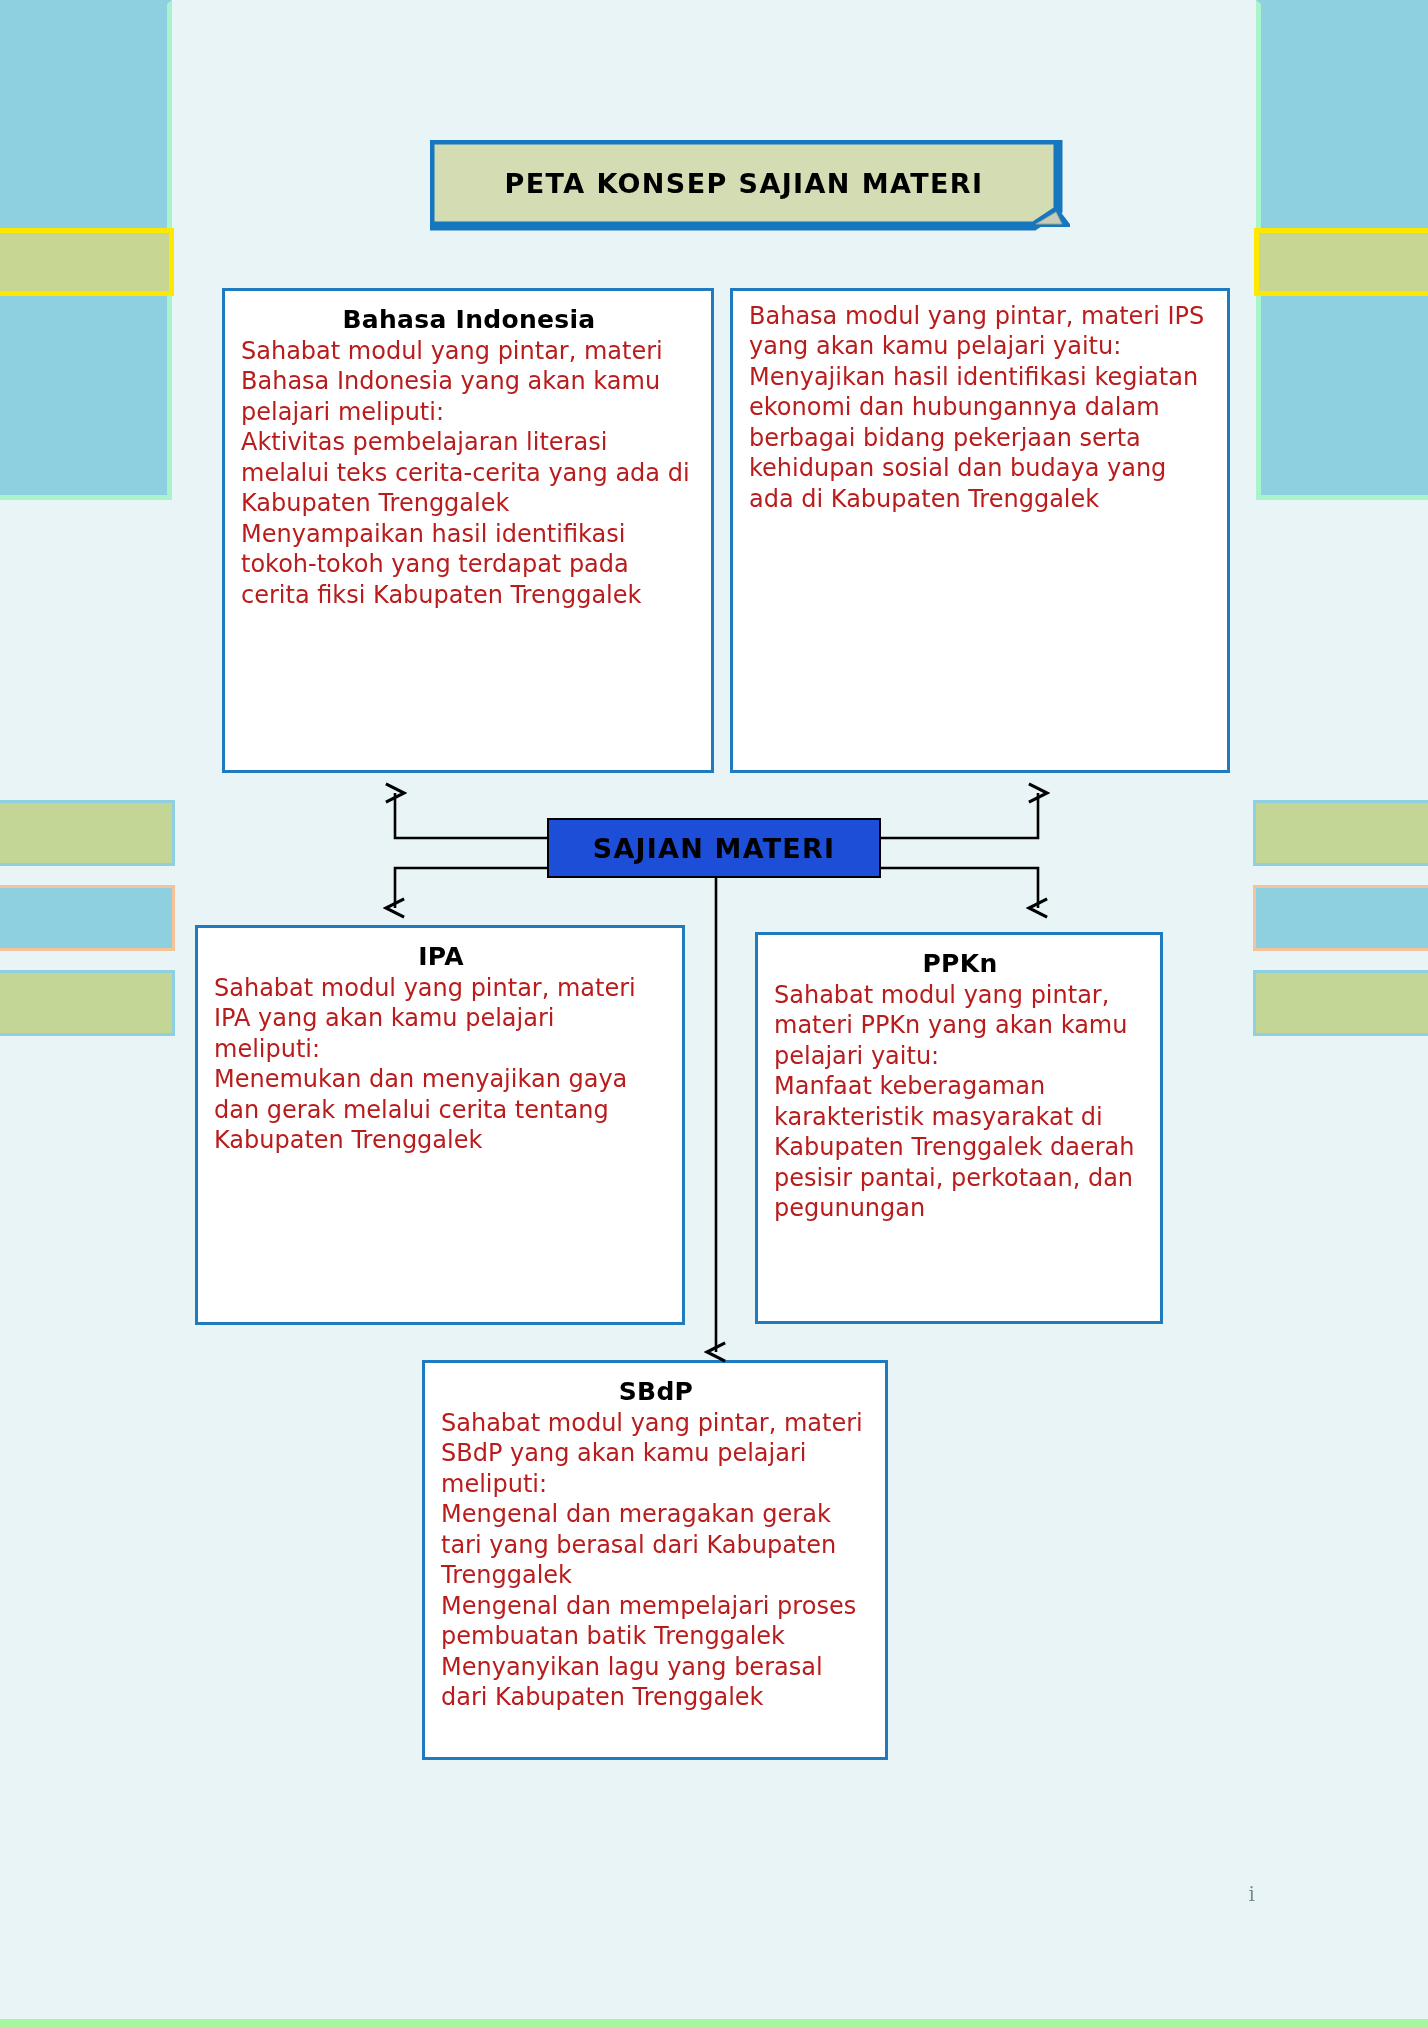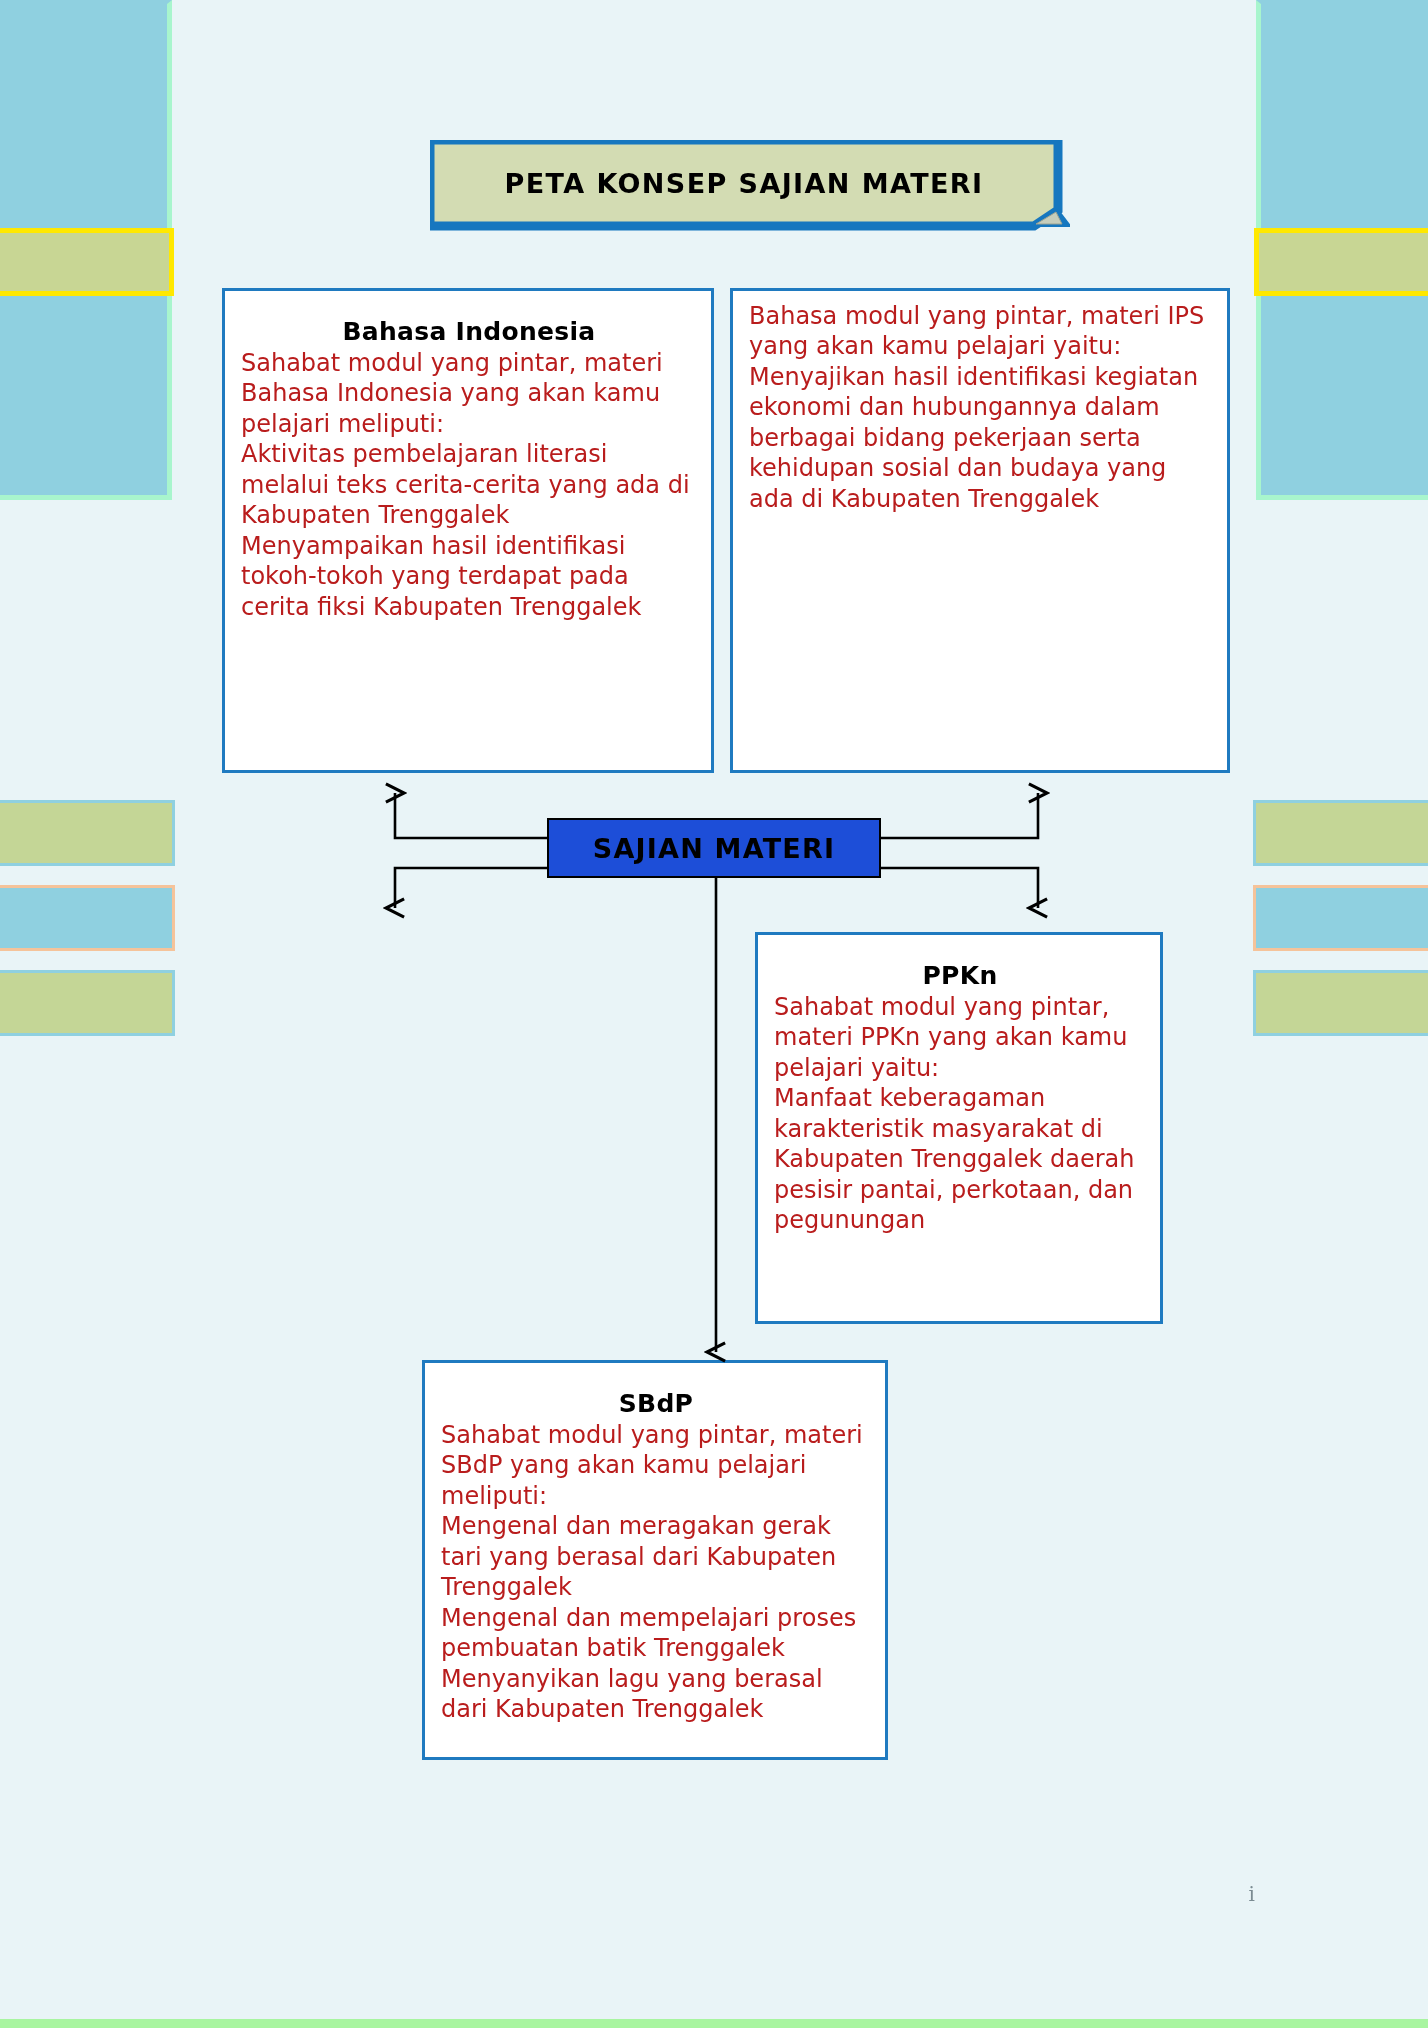--- a/index.html
+++ b/index.html
@@ -119,21 +119,21 @@
     background: #ffffff;
     border: 3px solid #1f7ac0;
     box-sizing: border-box;
     padding: 10px 14px 10px 16px;
   }
   .card-title {
     text-align: center;
     font-size: 25px;
     font-weight: bold;
     color: #000;
-    margin: 16px 0 2px 0;
+    margin: 4px 0 2px 0;
     letter-spacing: 0.3px;
   }
   .card-body {
     font-size: 24px;
     line-height: 1.27;
     color: #b91c1c;
     white-space: pre-line;
   }
 
   #card-bindo { left: 222px; top: 288px; width: 492px; height: 485px; }
@@ -229,20 +229,25 @@
     <div class="card-body">Sahabat modul yang pintar, materi Bahasa Indonesia yang akan kamu pelajari meliputi:
 Aktivitas pembelajaran literasi melalui teks cerita-cerita yang ada di Kabupaten Trenggalek
 Menyampaikan hasil identifikasi tokoh-tokoh yang terdapat pada cerita fiksi Kabupaten Trenggalek</div>
   </div>
 
   <div class="card" id="card-ips">
     <div class="card-body">Bahasa modul yang pintar, materi IPS yang akan kamu pelajari yaitu:
 Menyajikan hasil identifikasi kegiatan ekonomi dan hubungannya dalam berbagai bidang pekerjaan serta kehidupan sosial dan budaya yang ada di Kabupaten Trenggalek</div>
   </div>
 
+  <div class="card" id="card-ipa">
+    <div class="card-title">IPA</div>
+    <div class="card-body">Sahabat modul yang pintar, materi IPA yang akan kamu pelajari meliputi:
+Menemukan dan menyajikan gaya dan gerak melalui cerita tentang Kabupaten Trenggalek</div>
+  </div>
 
   <div class="card" id="card-ppkn">
     <div class="card-title">PPKn</div>
     <div class="card-body">Sahabat modul yang pintar, materi PPKn yang akan kamu pelajari yaitu:
 Manfaat keberagaman karakteristik masyarakat di Kabupaten Trenggalek daerah pesisir pantai, perkotaan, dan pegunungan</div>
   </div>
 
   <div class="card" id="card-sbdp">
     <div class="card-title">SBdP</div>
     <div class="card-body">Sahabat modul yang pintar, materi SBdP yang akan kamu pelajari meliputi:

